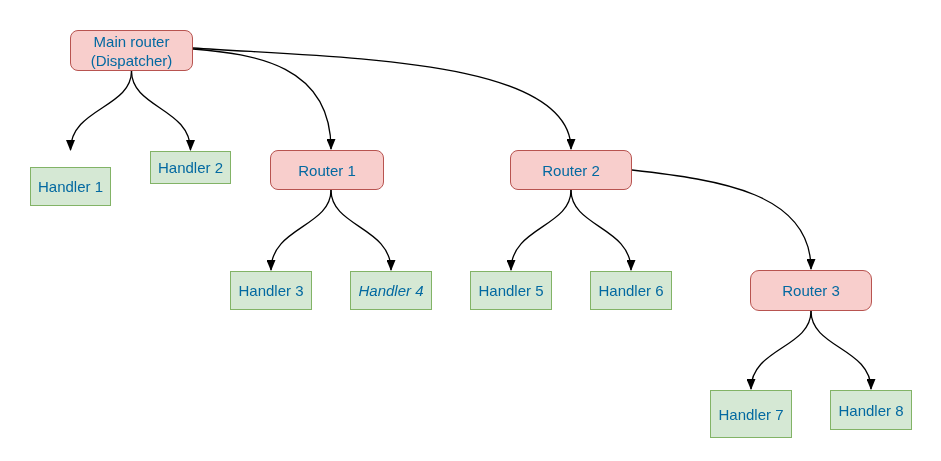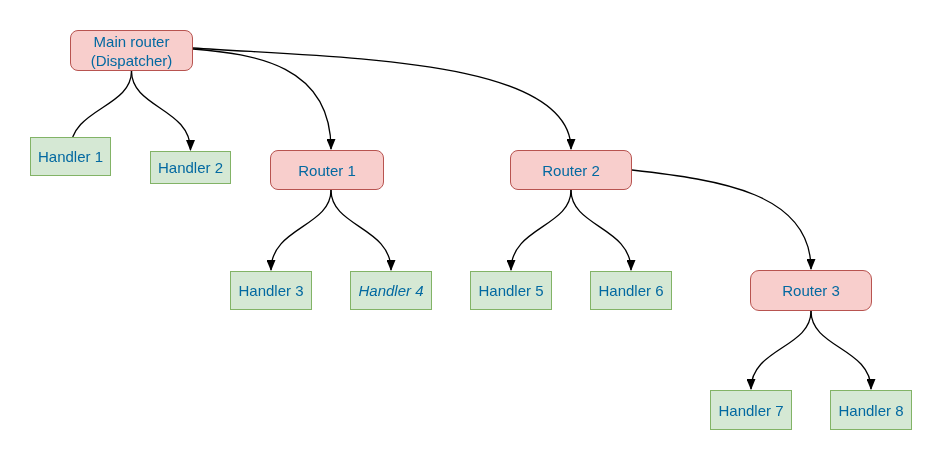--- a/index.html
+++ b/index.html
@@ -64,35 +64,35 @@
       <path d="M571,190 C571,227 631,227 631,270" marker-end="url(#arrow)"></path>
       <path d="M632,170 C720,180 811,193 811,269" marker-end="url(#arrow)"></path>
       <path d="M811,311 C811,348 751,348 751,389" marker-end="url(#arrow)"></path>
       <path d="M811,311 C811,348 871,348 871,389" marker-end="url(#arrow)"></path>
     </g>
   </svg>
 
   <div class="node router" style="left:70px; top:30px; width:123px; height:41px;">Main router
 (Dispatcher)</div>
 
-  <div class="node handler" style="left:30px; top:137px; width:81px; height:39px;">Handler 1</div>
+  <div class="node handler" style="left:30px; top:167px; width:81px; height:39px;">Handler 1</div>
 
   <div class="node handler" style="left:150px; top:151px; width:81px; height:33px;">Handler 2</div>
 
   <div class="node router" style="left:270px; top:150px; width:114px; height:40px;">Router 1</div>
 
   <div class="node router" style="left:510px; top:150px; width:122px; height:40px;">Router 2</div>
 
   <div class="node handler" style="left:230px; top:271px; width:82px; height:39px;">Handler 3</div>
 
   <div class="node handler" style="left:350px; top:271px; width:82px; height:39px;font-style:italic;">Handler 4</div>
 
   <div class="node handler" style="left:470px; top:271px; width:82px; height:39px;">Handler 5</div>
 
   <div class="node handler" style="left:590px; top:271px; width:82px; height:39px;">Handler 6</div>
 
   <div class="node router" style="left:750px; top:270px; width:122px; height:41px;border-radius:9px;">Router 3</div>
 
-  <div class="node handler" style="left:710px; top:390px; width:82px; height:40px;">Handler 7</div>
+  <div class="node handler" style="left:710px; top:390px; width:82px; height:48px;">Handler 7</div>
 
   <div class="node handler" style="left:830px; top:390px; width:82px; height:40px;">Handler 8</div>
 
 </div>
 
 </body></html>

